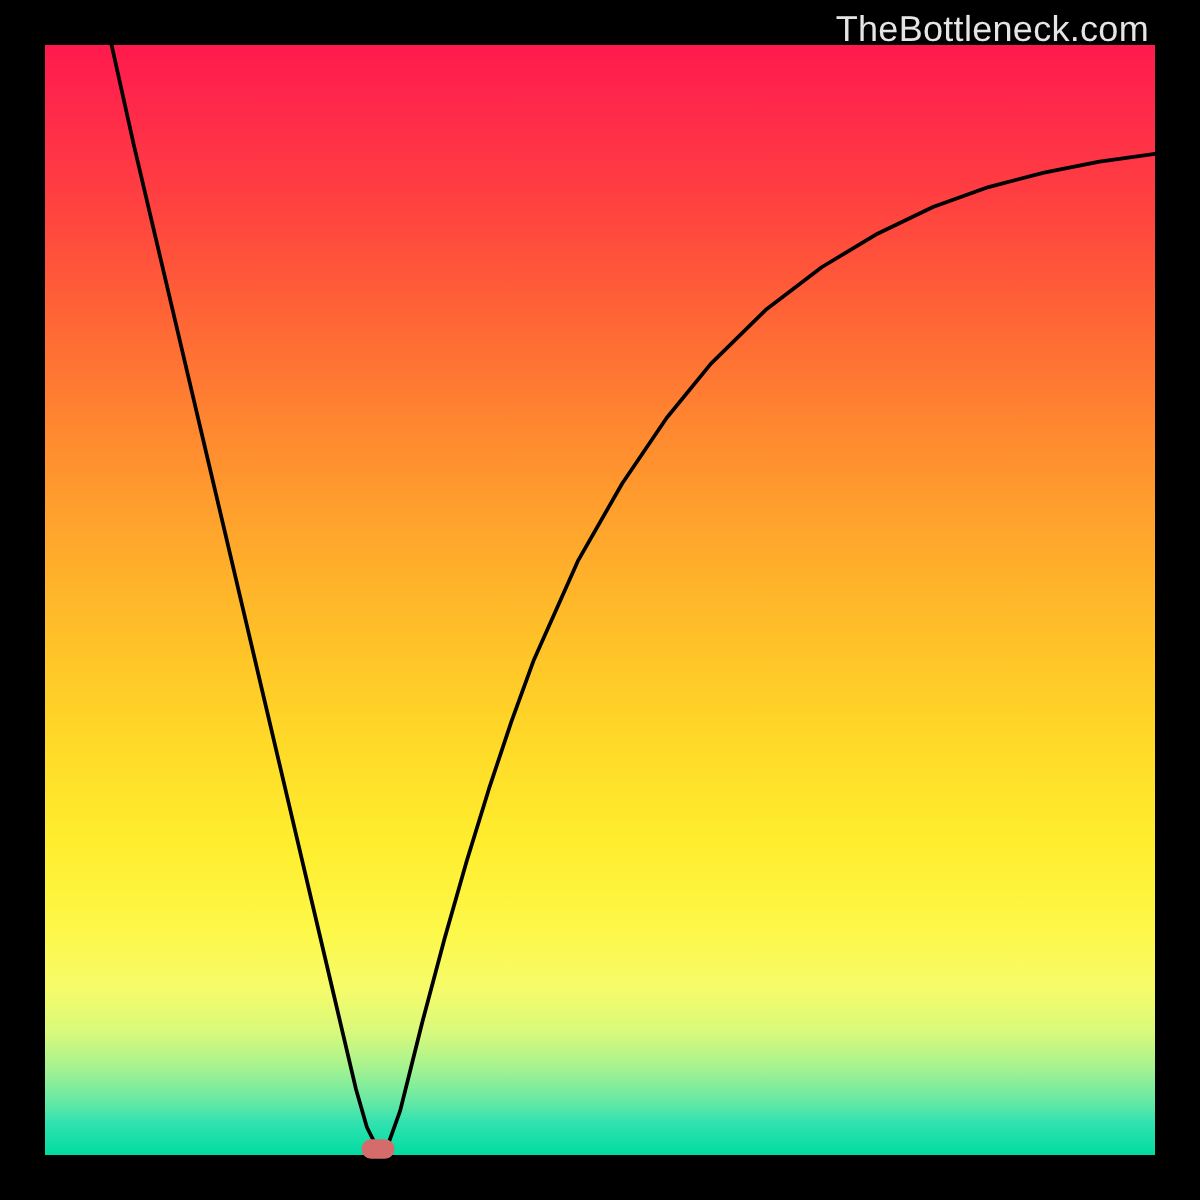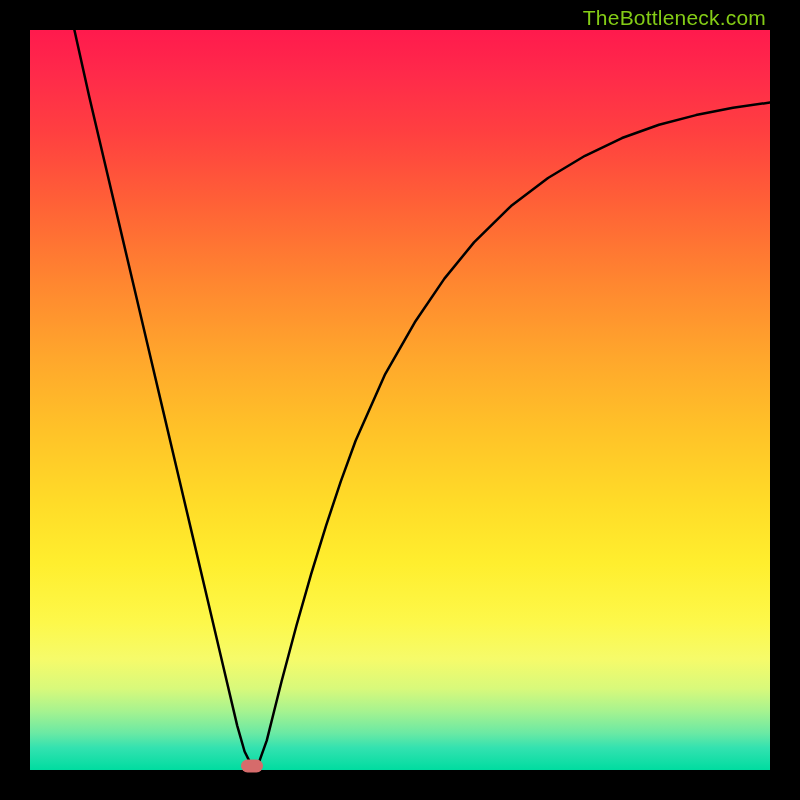--- a/index.html
+++ b/index.html
@@ -41,22 +41,22 @@
       #a7f38f 92%,
       #6be9a4 95%,
       #33e2b0 97%,
       #00dca0 100%
     );
   }
   .watermark {
     position: absolute;
     top: 6px;
     right: 34px;
-    color: #84cc16;
-    font-size: 21px;
+    color: #e5e5e5;
+    font-size: 24px;
     font-weight: 500;
     letter-spacing: 0.2px;
     user-select: none;
   }
   .curve-svg {
     position: absolute;
     left: 0;
     top: 0;
     width: 740px;
     height: 740px;

